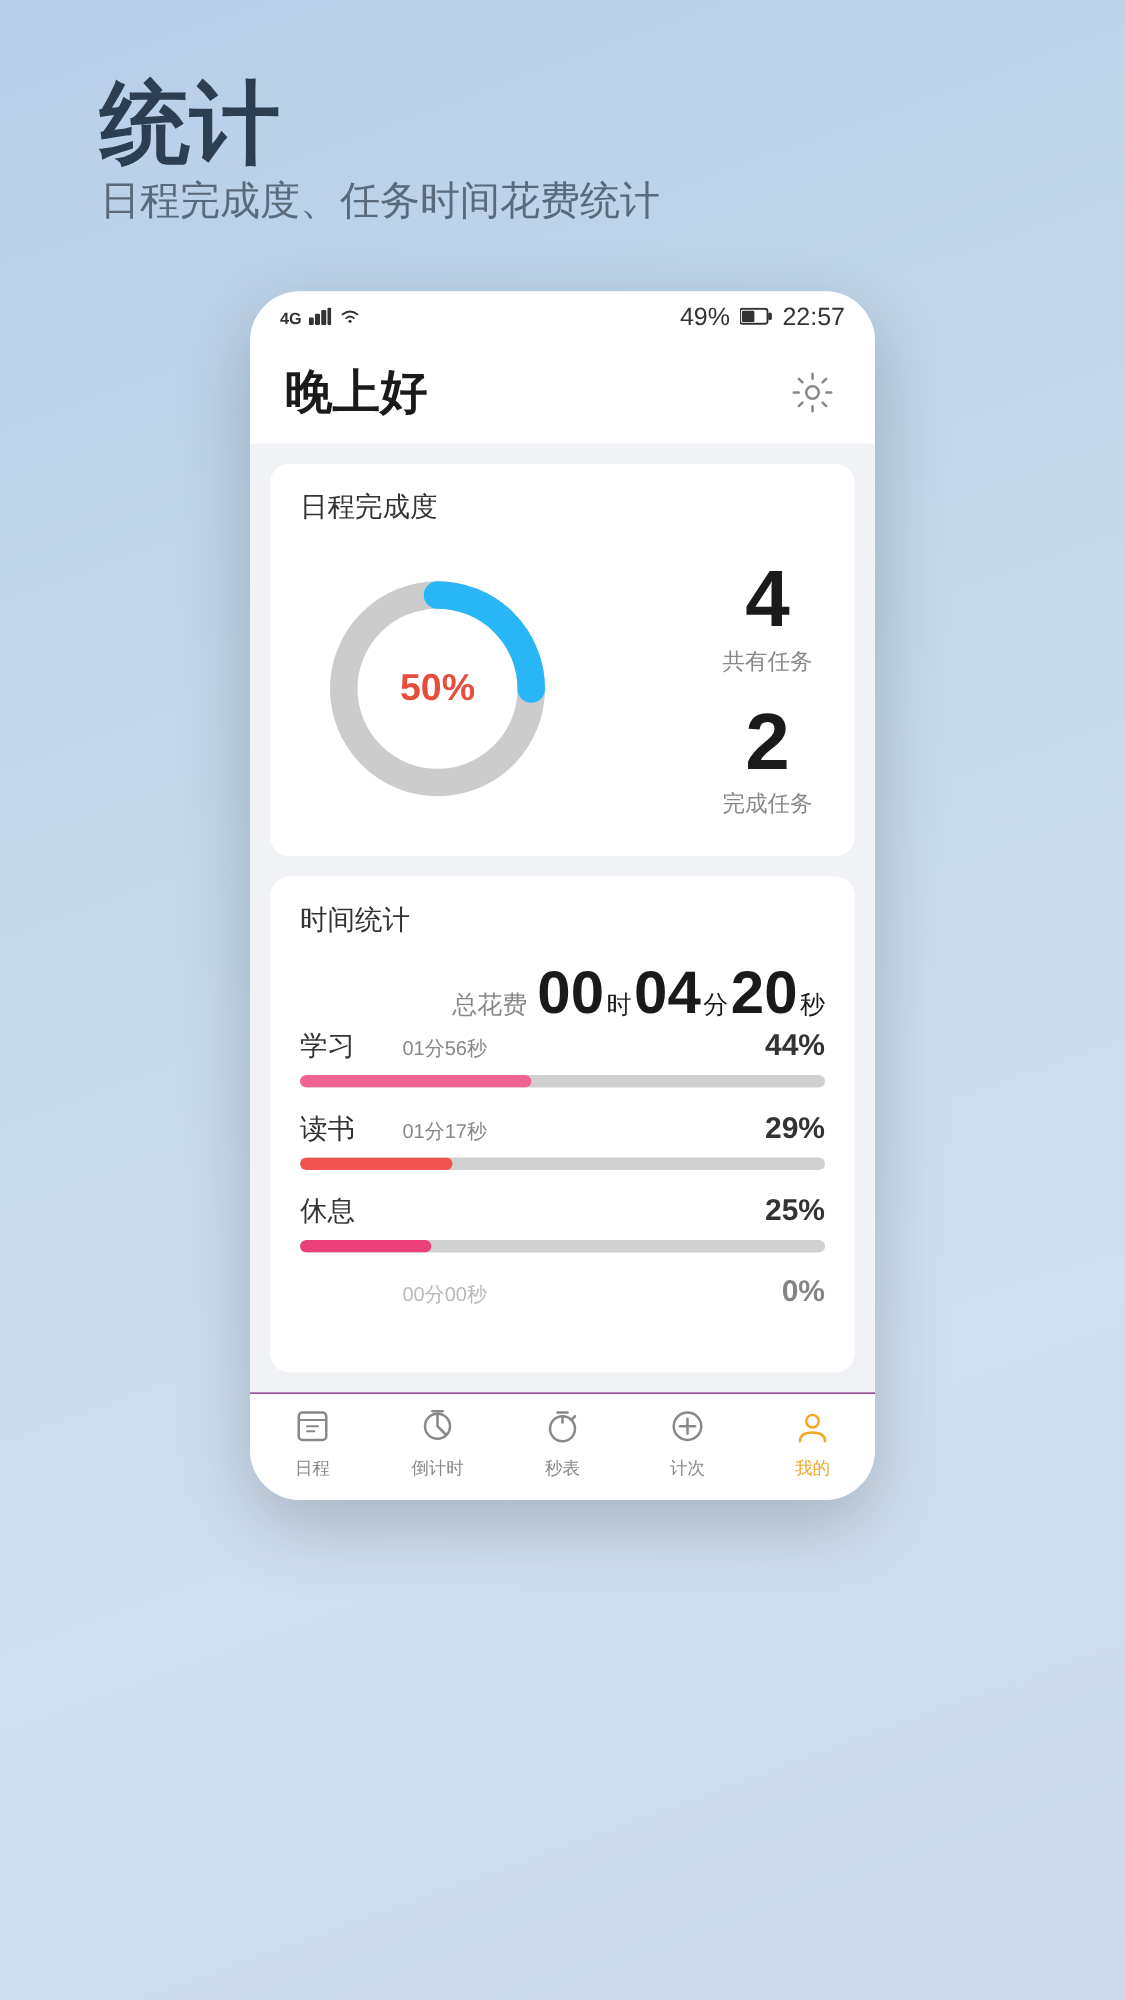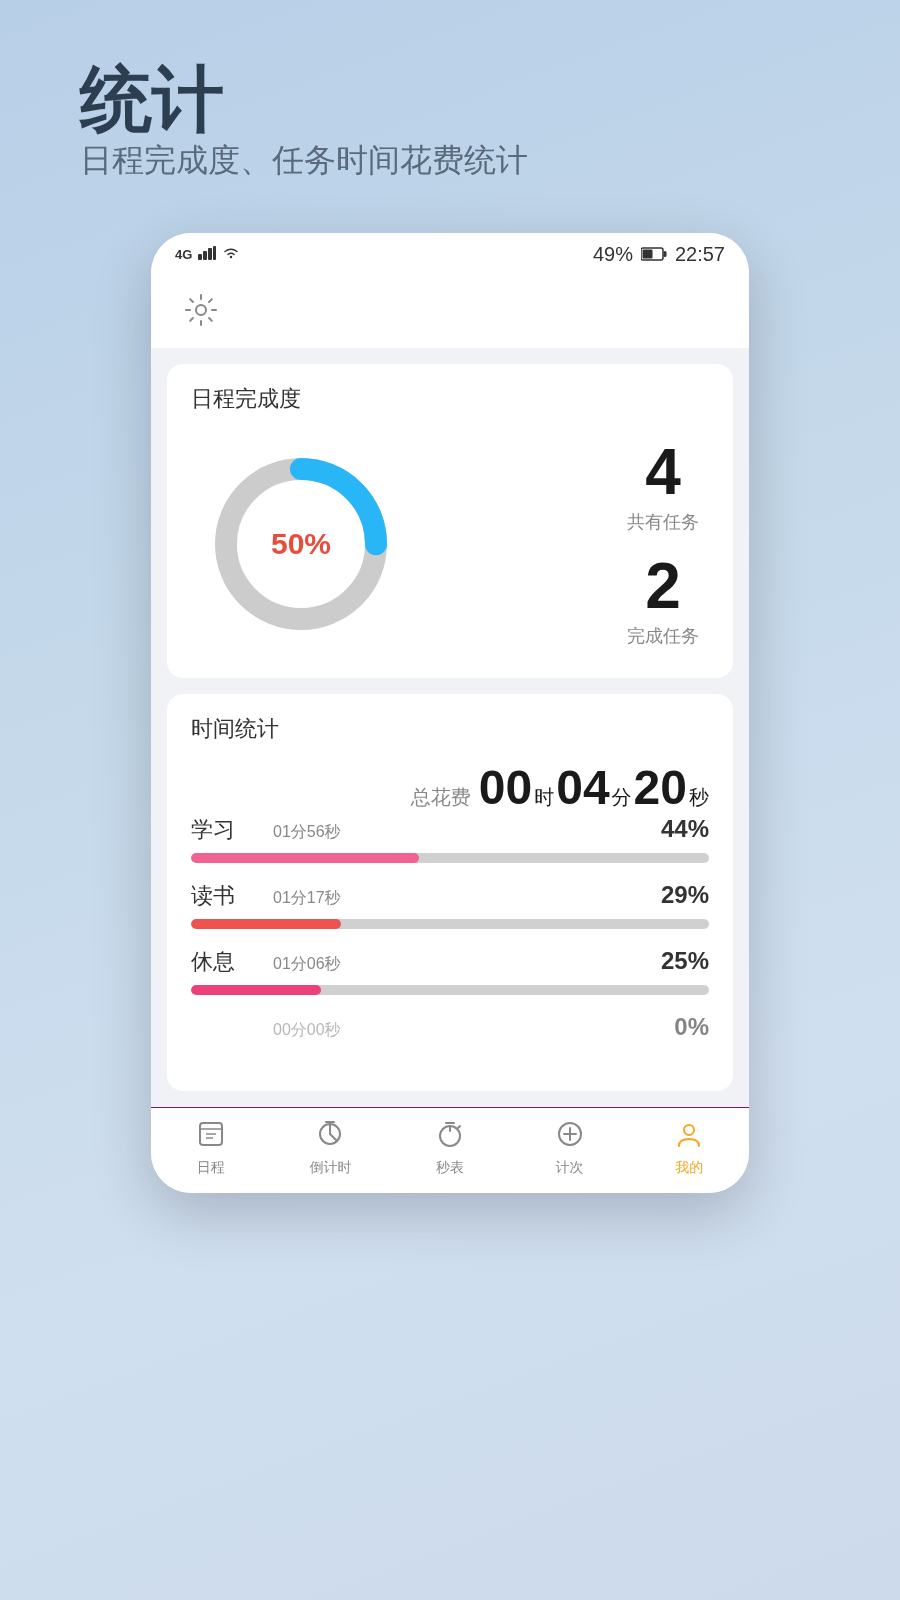--- a/index.html
+++ b/index.html
@@ -26,21 +26,21 @@
       color: #2c3e50;
       line-height: 1.1;
     }
     .bg-sub-title {
       font-size: 32px;
       color: #5a6a7a;
     }
 
     
     .phone-frame {
-      width: 598px;
+      width: 500px;
       background: #f0f2f5;
       border-radius: 40px;
       box-shadow: 0 20px 60px rgba(0,0,0,0.2);
       overflow: hidden;
       margin-top: 10px;
     }
 
     
     .status-bar {
       background: white;
@@ -294,20 +294,21 @@
           <rect x="0" y="1" width="22" height="12" rx="2" stroke="#333" stroke-width="1.5" fill="none"></rect>
           <rect x="22.5" y="4" width="3" height="6" rx="1.5" fill="#333"></rect>
           <rect x="1.5" y="2.5" width="10" height="9" rx="1" fill="#333"></rect>
         </svg>
       </span>
       <span style="font-weight:500;">22:57</span>
     </div>
   </div>
 
   <div class="app-header">
+    <div class="app-greeting">晚上好</div>
     <div class="settings-icon">
       <svg width="34" height="34" viewBox="0 0 34 34" fill="none">
         <circle cx="17" cy="17" r="5" stroke="#888" stroke-width="2"></circle>
         <path d="M17 2v4M17 28v4M2 17h4M28 17h4M6.1 6.1l2.83 2.83M25.07 25.07l2.83 2.83M6.1 27.9l2.83-2.83M25.07 8.93l2.83-2.83" stroke="#888" stroke-width="2" stroke-linecap="round"></path>
       </svg>
     </div>
   </div>
 
   <div class="content-area">
 
@@ -369,21 +370,20 @@
           <span class="category-pct">29%</span>
         </div>
         <div class="progress-bar-bg">
           <div class="progress-bar-fill fill-red" style="width:29%"></div>
         </div>
       </div>
 
       <div class="category-row">
         <div class="category-header">
           <span class="category-name">休息</span>
-          <span class="category-time">01分06秒</span>
           <span class="category-pct">25%</span>
         </div>
         <div class="progress-bar-bg">
           <div class="progress-bar-fill fill-pink2" style="width:25%"></div>
         </div>
       </div>
 
       <div class="partial-row category-row">
         <div class="category-header">
           <span class="category-name"></span>

